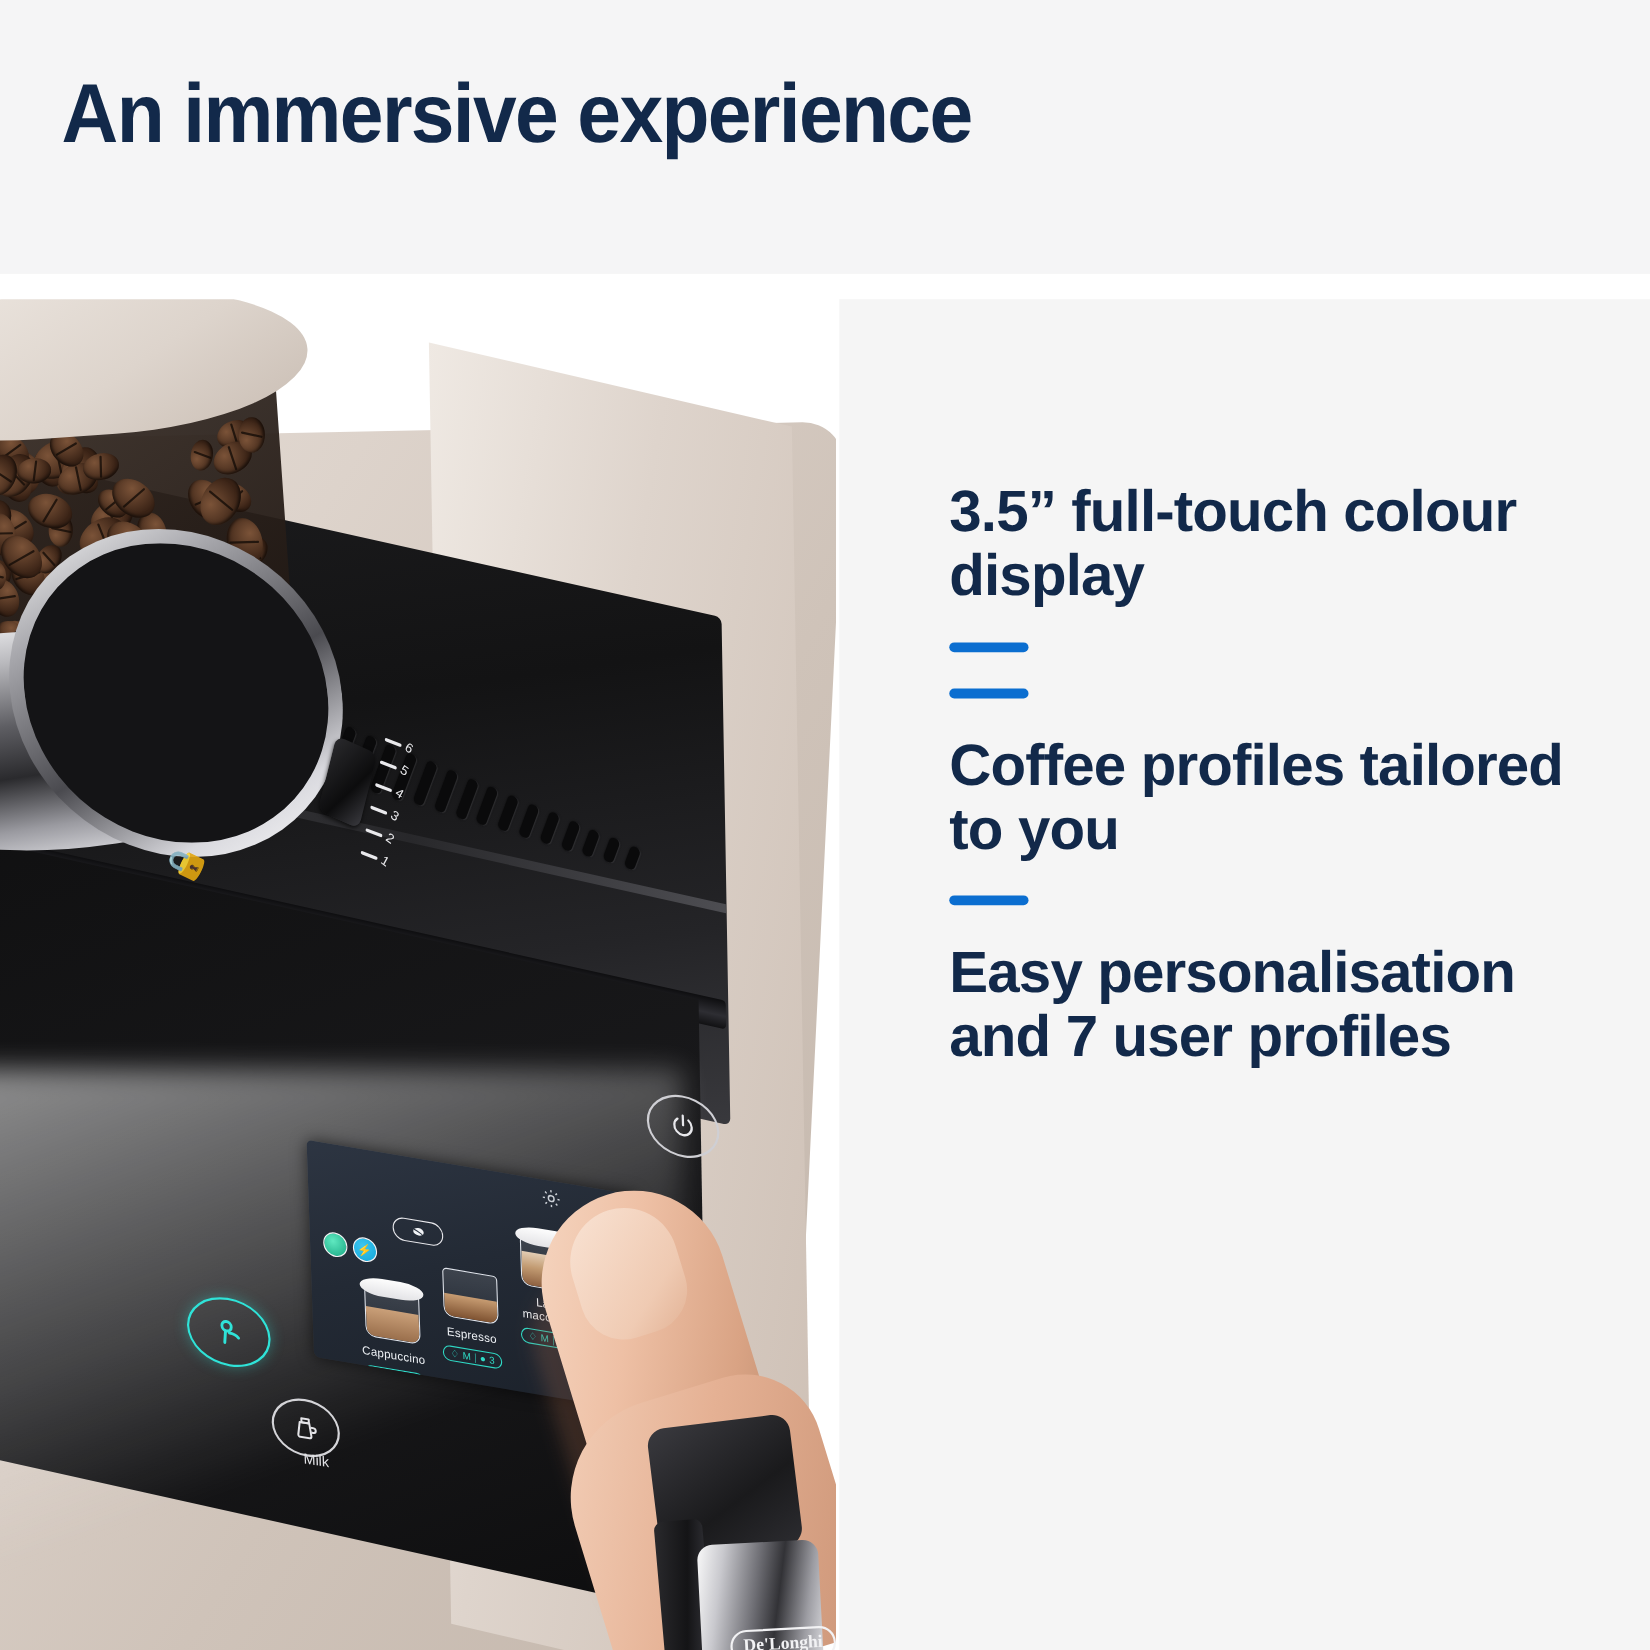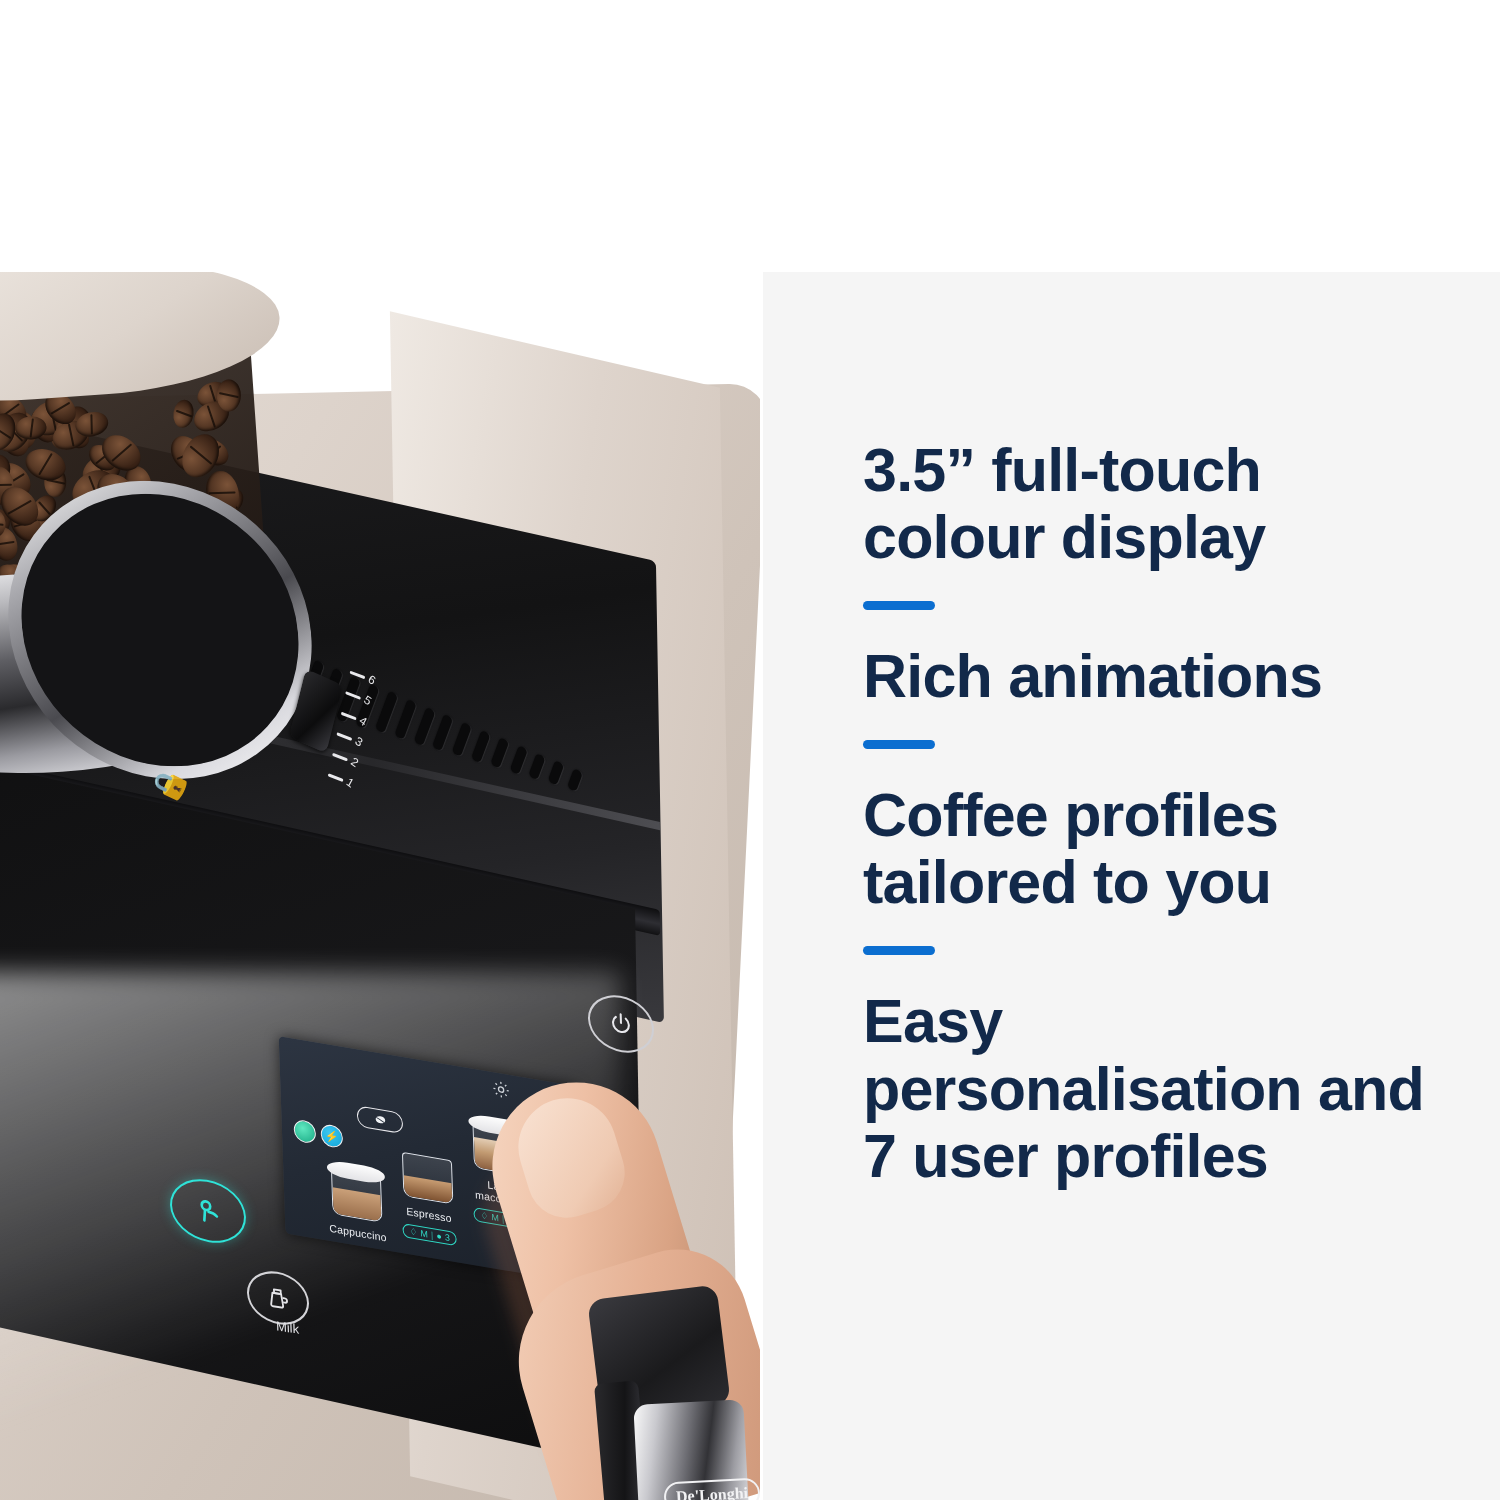--- a/index.html
+++ b/index.html
@@ -408,38 +408,41 @@
 
   
   .feature-panel {
     position: absolute; left: 763px; top: 272px;
     width: 737px; height: 1228px;
     background: #f5f5f5;
     padding: 165px 70px 0 100px;
   }
   .feature { margin-bottom: 0; }
   .feature-title {
-    font-size: 61px;
+    font-size: 53px;
     font-weight: 700;
     color: #12294a;
     line-height: 1.10;
     letter-spacing: -0.8px;
   }
   .rule {
     width: 72px; height: 9px;
     background: #0b6ed0;
     border-radius: 5px;
     margin: 30px 0 33px;
   }
 </style>
 </head>
 <body>
 
 <div id="page">
 
+  <div class="header-band">
+    <div class="headline">An immersive experience</div>
+  </div>
 
   <div class="photo-panel">
     <div class="photo-stage">
 
       <div class="chassis"></div>
       <div class="chassis-right-edge"></div>
 
       <div class="top-deck"></div>
       <div class="vents" id="vents">
           <div class="vent" style="left: 10px; top: 10px; height: 78px;"></div>
@@ -712,23 +715,20 @@
     </div>
   </div>
 
   <div class="feature-panel">
 
     <div class="feature">
       <div class="feature-title">3.5” full-touch colour display</div>
     </div>
     <div class="rule"></div>
 
-    <div class="feature">
-      <div class="feature-title">Rich animations</div>
-    </div>
     <div class="rule"></div>
 
     <div class="feature">
       <div class="feature-title">Coffee profiles tailored to you</div>
     </div>
     <div class="rule"></div>
 
     <div class="feature">
       <div class="feature-title">Easy personalisation and 7 user profiles</div>
     </div>

